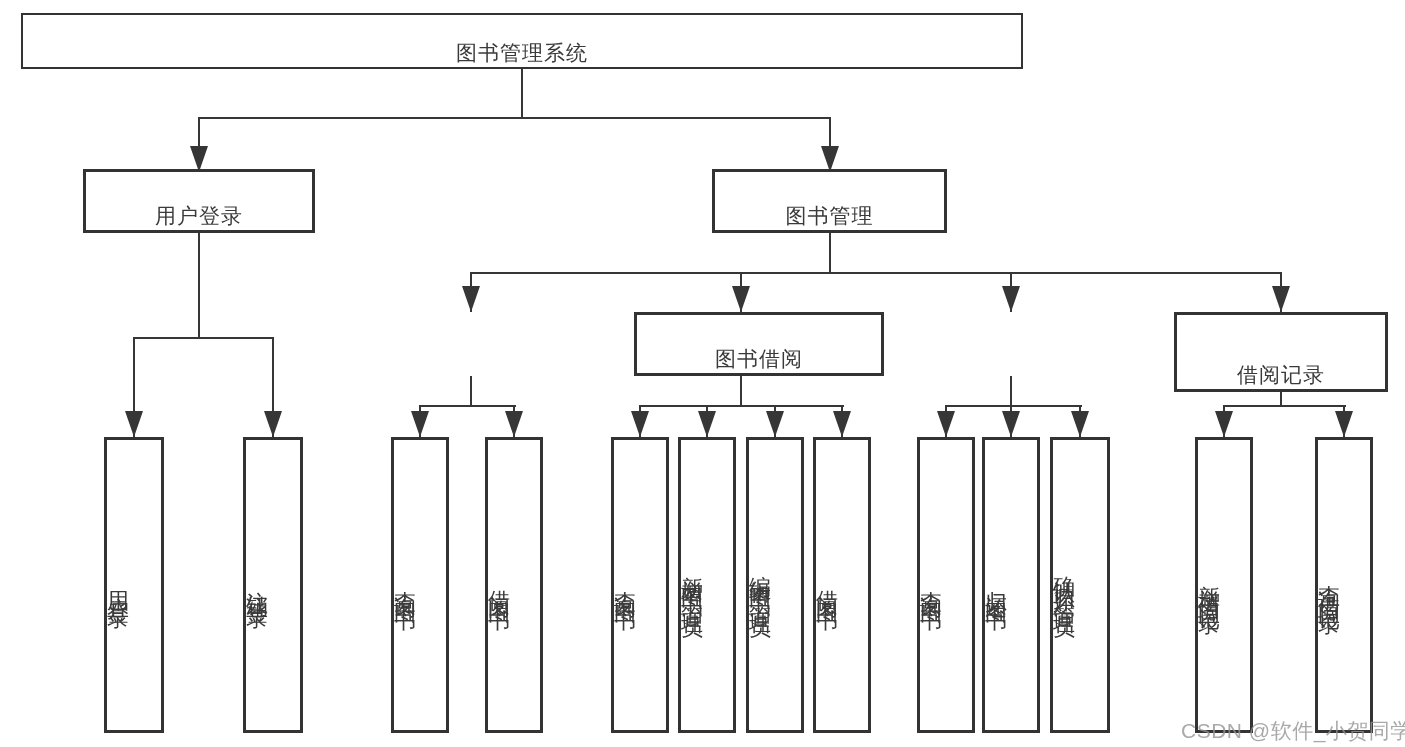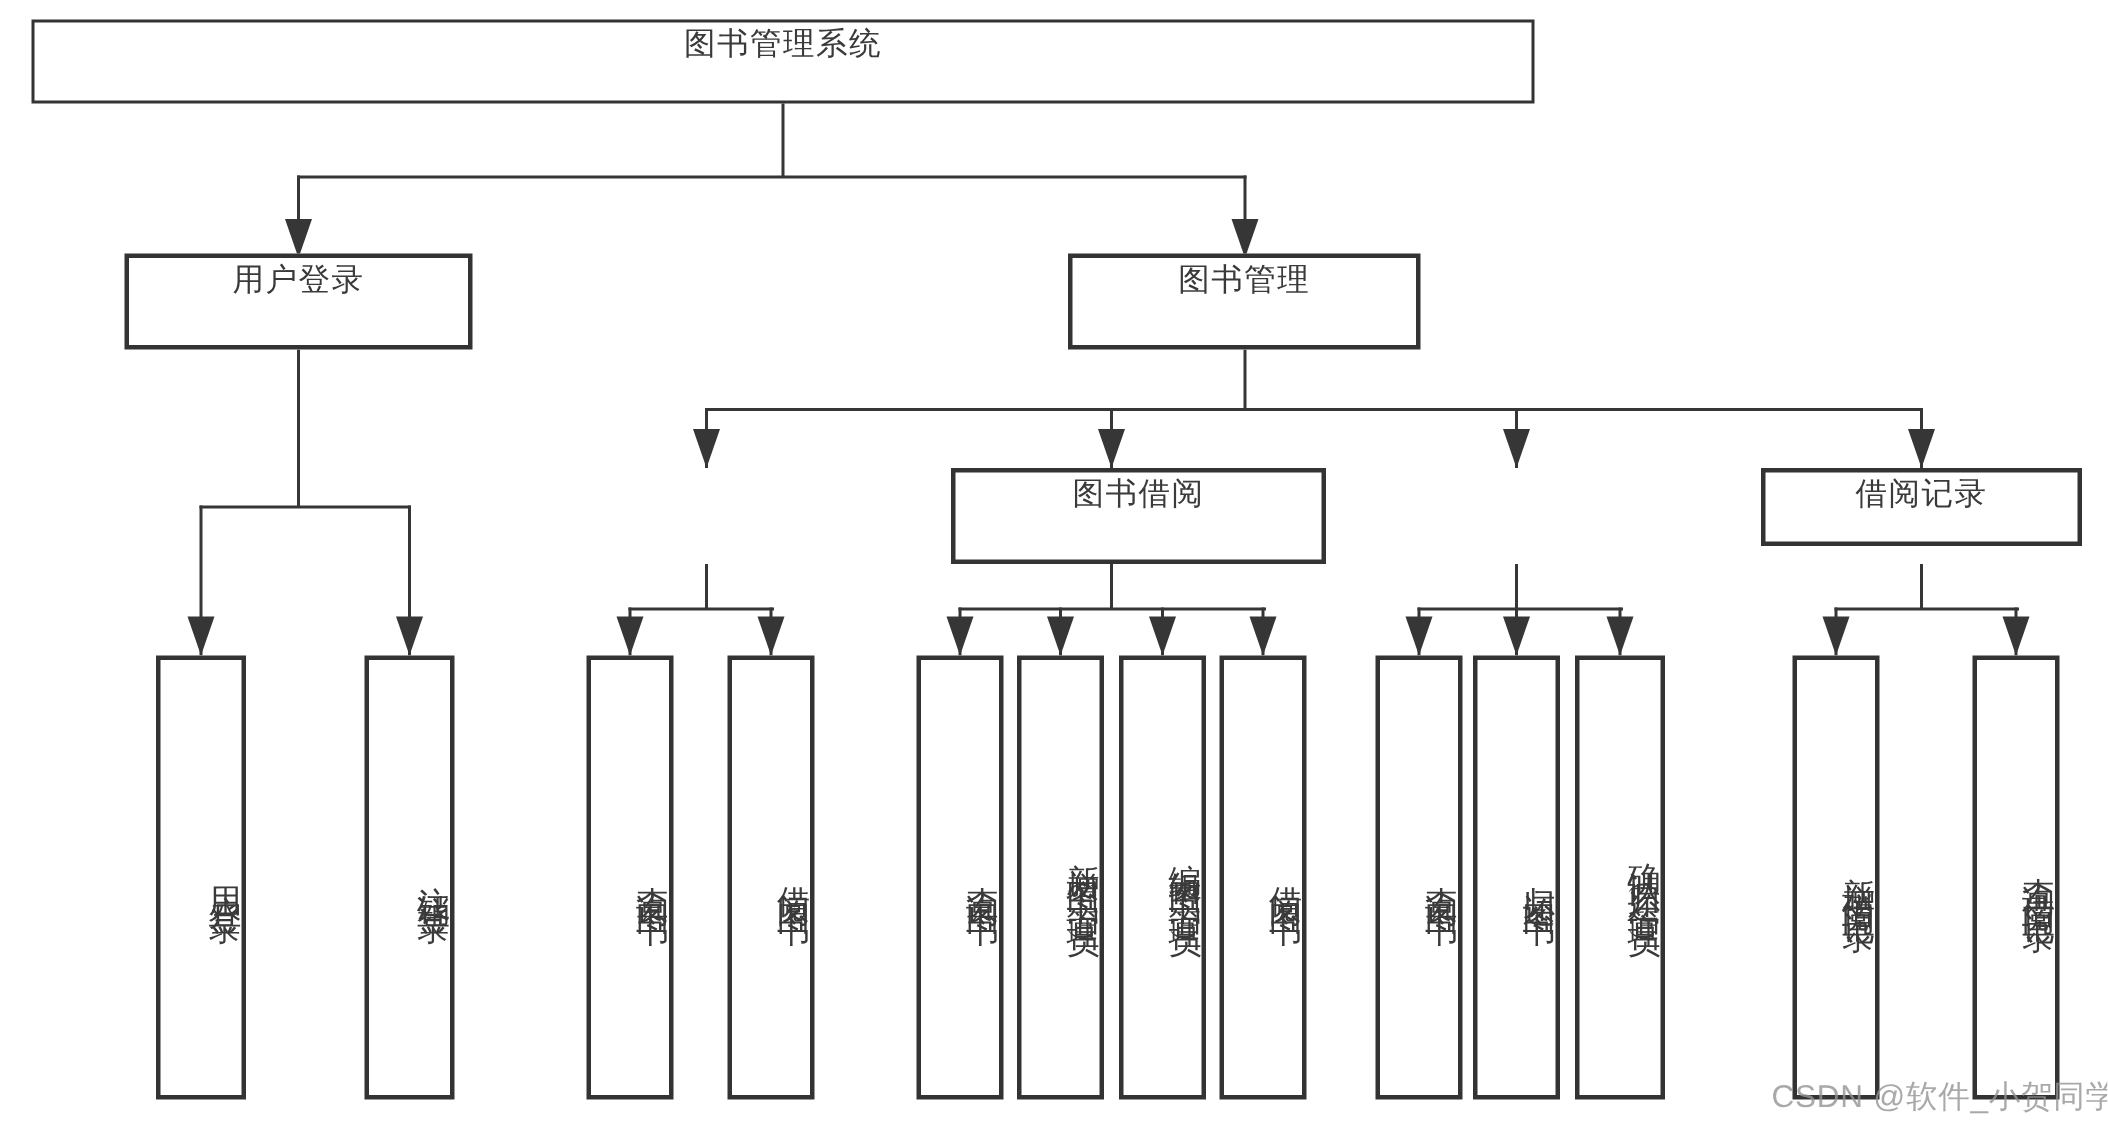--- a/index.html
+++ b/index.html
@@ -2,21 +2,21 @@
 <html><head>
 <meta charset="utf-8">
 <style>
   html,body { margin:0; padding:0; background:#ffffff; }
   .canvas {
     position:relative; width:1405px; height:747px; background:#ffffff;
     font-family:"Liberation Sans","DejaVu Sans",sans-serif; overflow:hidden;
   }
   .box {
     position:absolute; background:#ffffff; border:3px solid #333333;
-    box-sizing:border-box; display:flex; align-items:flex-start; justify-content:center;
+    box-sizing:border-box; display:flex; align-items:flex-end; justify-content:center;
     color:#3a3a3a; z-index:2;
   }
   .hbox { font-size:21px; letter-spacing:1px; }
   .root-box { border-width:2px; }
   .vbox {
     writing-mode:vertical-rl; text-orientation:mixed;
     font-size:22px; letter-spacing:6px; line-height:1; text-align:center;
   }
   .vline { position:absolute; width:2px; background:#363636; z-index:1; }
   .hline { position:absolute; height:2px; background:#363636; z-index:1; }
@@ -102,21 +102,21 @@
   <div class="box hbox" style="left:83px;top:169px;width:232px;height:64px">
     <span>用户登录</span>
   </div>
   <div class="box hbox" style="left:712px;top:169px;width:235px;height:64px">
     <span>图书管理</span>
   </div>
 
   <div class="box hbox" style="left:634px;top:312px;width:250px;height:64px">
     <span>图书借阅</span>
   </div>
-  <div class="box hbox" style="left:1174px;top:312px;width:214px;height:52px">
+  <div class="box hbox" style="left:1174px;top:312px;width:214px;height:80px">
     <span>借阅记录</span>
   </div>
 
   <div class="box vbox" style="left:104px;top:437px;width:60px;height:296px">
     <span>用户登录</span>
   </div>
   <div class="box vbox" style="left:243px;top:437px;width:60px;height:296px">
     <span>注销登录</span>
   </div>
 

